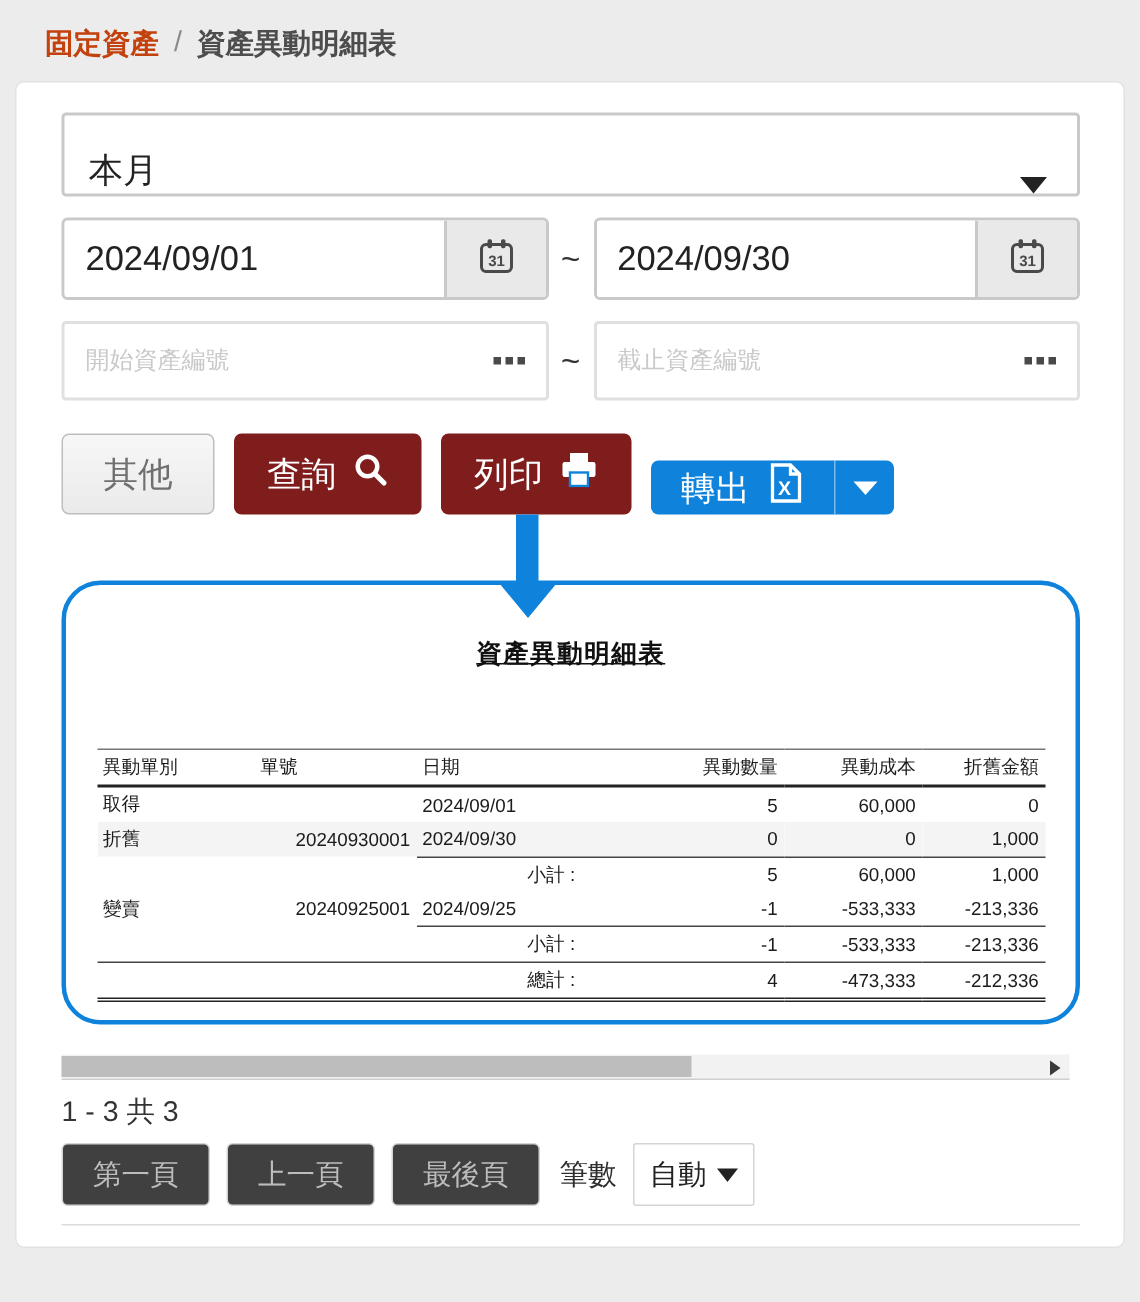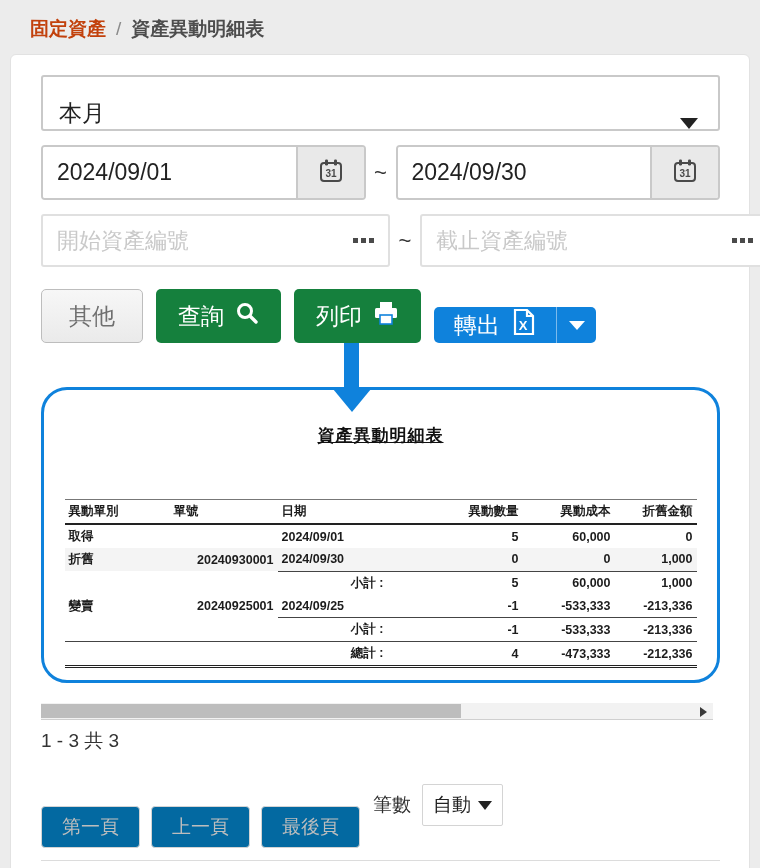--- a/index.html
+++ b/index.html
@@ -82,21 +82,21 @@
     display: flex;
     align-items: center;
     height: 53px;
     border: 2px solid #e0e0e0;
     border-radius: 3px;
     background: #fff;
     padding: 0 14px;
   }
   .asset-input input {
     flex: 1; border: none; outline: none;
-    font-size: 22px; color: #222; font-family: inherit; min-width: 0;
+    font-size: 16px; color: #222; font-family: inherit; min-width: 0;
   }
   .asset-input input::placeholder { color: #c9c9c9; }
   .dots-icon { display: flex; gap: 3px; margin-left: 8px; }
   .dots-icon i { width: 5px; height: 5px; background: #4a4a4a; display: block; }
 
   
   .btn-row { display: flex; align-items: flex-end; gap: 13px; margin-top: 22px; }
   .btn {
     height: 54px;
     border-radius: 5px;
@@ -108,21 +108,21 @@
     gap: 11px;
     cursor: pointer;
     border: none;
   }
   .btn-gray {
     background: linear-gradient(#f7f7f7, #eaeaea);
     border: 1px solid #bdbdbd;
     color: #6f6f6f;
     padding: 0 27px;
   }
-  .btn-blue { background: #15803d; color: #fff; padding: 0 22px; }
+  .btn-blue { background: #7f1d1d; color: #fff; padding: 0 22px; }
   .btn-split { display: inline-flex; align-items: stretch; background: #0f82dc; border-radius: 5px; overflow: hidden; }
   .btn-split .main { display: inline-flex; align-items: center; gap: 12px; padding: 0 20px; height: 36px; font-size: 23px; color:#fff; cursor: pointer; }
   .btn-split .arrow-part {
     width: 40px; display: flex; align-items: center; justify-content: center;
     border-left: 1px solid rgba(255,255,255,0.45); cursor: pointer;
   }
   .caret-white {
     width: 0; height: 0;
     border-left: 8px solid transparent;
     border-right: 8px solid transparent;
@@ -169,21 +169,21 @@
     border-bottom: 3px double #222;
   }
   .report-table col:nth-child(1){width:105px}
   .report-table col:nth-child(2){width:108px}
   .report-table col:nth-child(3){width:110px}
   .report-table col:nth-child(4){width:135px}
   .report-table col:nth-child(5){width:92px}
   .report-table col:nth-child(6){width:82px}
   .report-table th, .report-table td {
     padding: 3px 4px;
-    font-weight: bold;
+    font-weight: normal;
     white-space: nowrap;
     overflow: hidden;
     margin-top: 48px;
   }
   .report-table thead th { border-bottom: 2px solid #222; }
   .th-l, .td-l { text-align: left; }
   .th-r, .td-r { text-align: right; }
   .c1 { padding-left: 18px; text-align: left; }
   .row-shade td { background: #f4f4f4; }
   .rule-partial td:nth-child(n+3) { border-top: 1px solid #444; }
@@ -209,28 +209,27 @@
     border-top: 5px solid transparent;
     border-bottom: 5px solid transparent;
     border-left: 7px solid #3a3a3a;
   }
 
   
   .range-text { margin-top: 8px; font-size: 19px; color: #333; }
   .pager { display: flex; align-items: center; gap: 11px; margin-top: 8px; }
   .pg-btn {
     height: 42px; padding: 0 20px;
-    background: #0369a1;
+    background: #404040;
     border: 1px solid #d4d4d4;
     border-radius: 4px;
     color: #bdbdbd;
     font-size: 19px;
     font-family: inherit;
     cursor: default;
-    margin-top: 44px;
   }
   .pg-info { font-size: 19px; color: #2e2e2e; padding: 0 2px; }
   .pp-label { font-size: 19px; color: #2e2e2e; margin-left: 2px; }
   .pp-select {
     height: 42px;
     border: 1px solid #d4d4d4;
     border-radius: 2px;
     background: #fff;
     display: flex; align-items: center; gap: 7px;
     padding: 0 10px;

